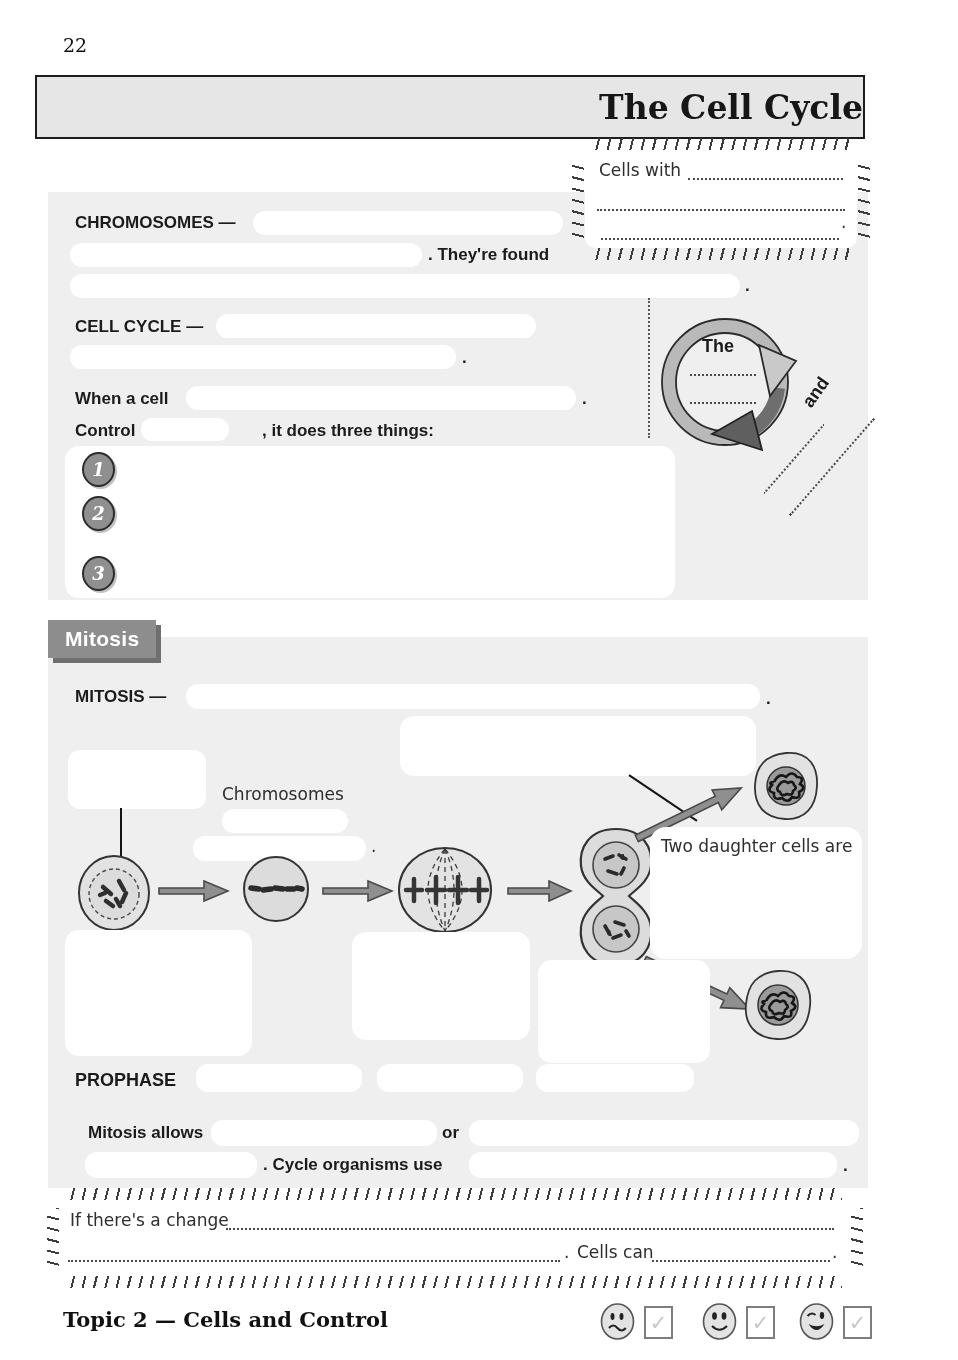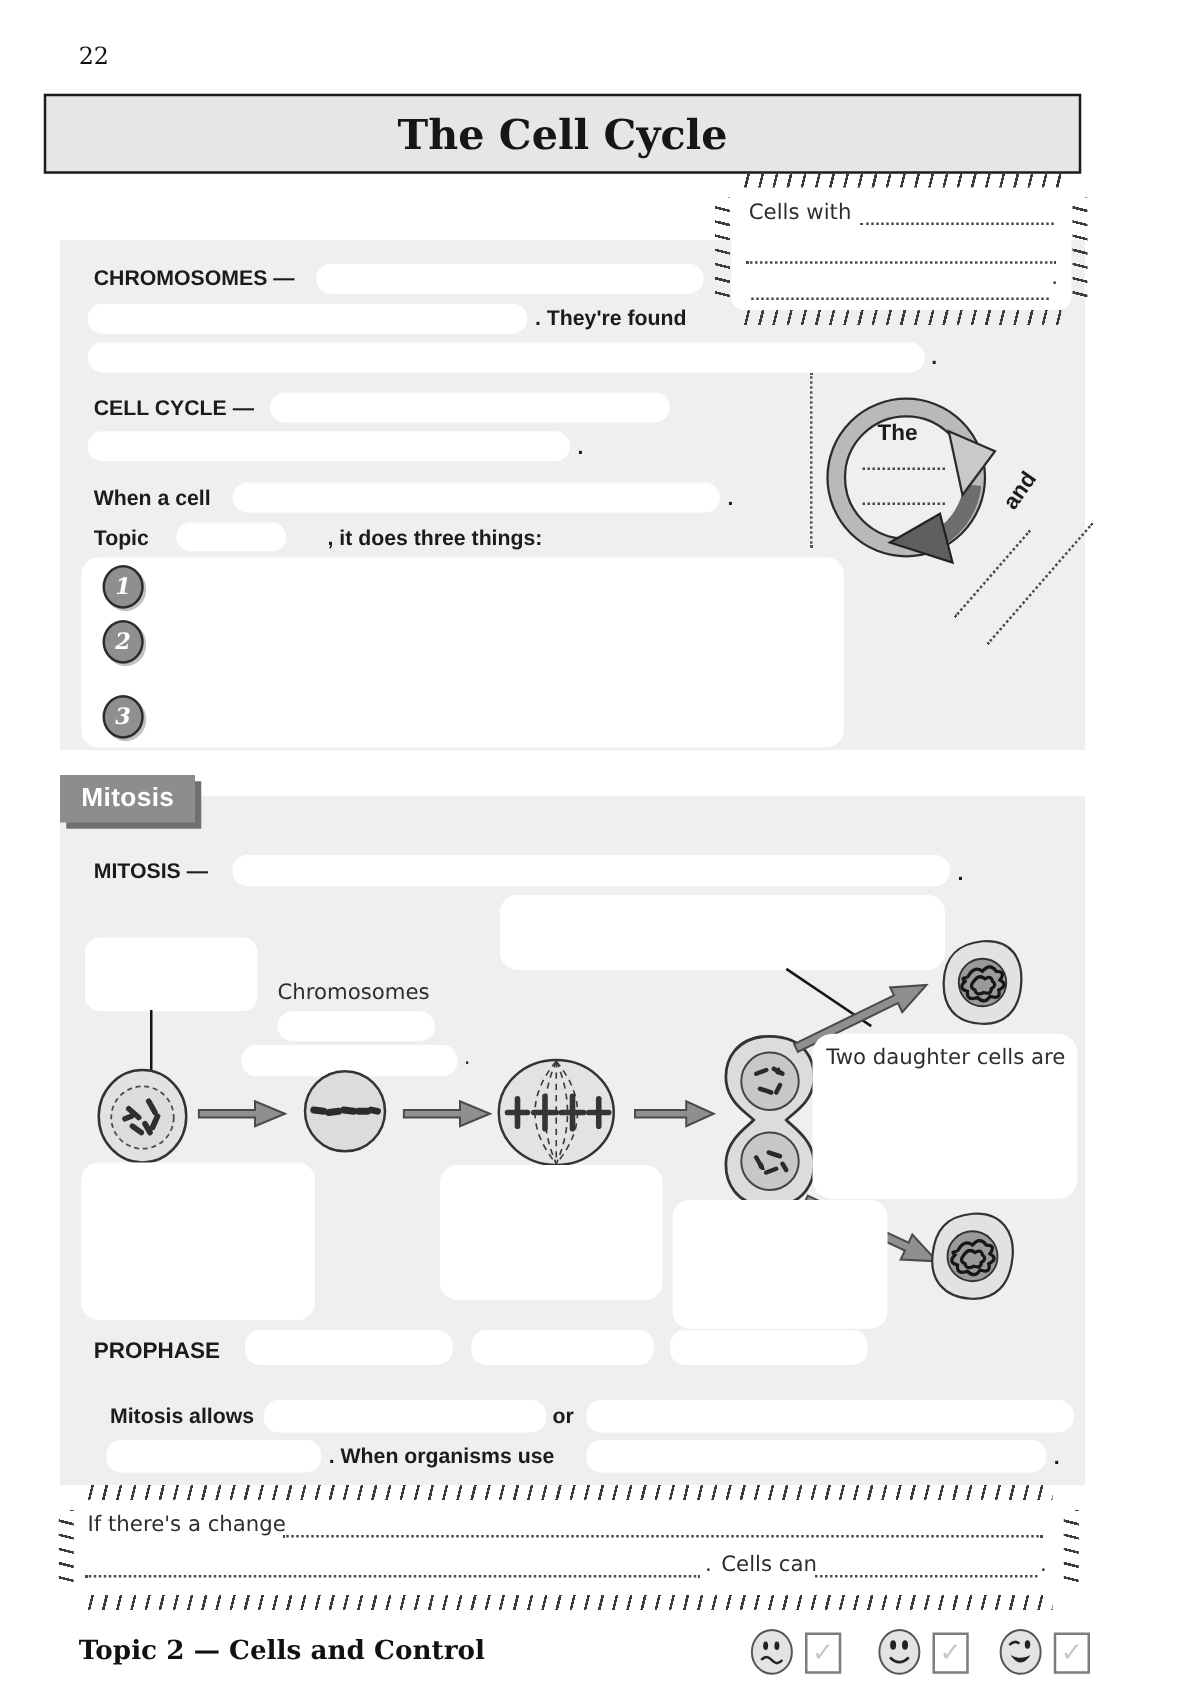--- a/index.html
+++ b/index.html
@@ -12,21 +12,21 @@
   .bt{position:absolute;font-weight:bold;font-size:17px;color:#1b1b1b;white-space:nowrap;}
   .hand{position:absolute;font-family:"DejaVu Sans",sans-serif;font-size:17px;color:#2e2e2e;white-space:nowrap;}
   .pill{position:absolute;background:#fff;border-radius:12px;}
   .bigbox{position:absolute;background:#fff;border-radius:14px;}
   .dots{border-bottom:2px dotted #4a4a4a;display:inline-block;height:16px;}
   .dotline{position:absolute;border-bottom:2px dotted #4a4a4a;}
   .titlebar{position:absolute;left:35px;top:75px;width:826px;height:60px;border:2px solid #1d1d1d;
             display:flex;background:#e6e6e6;}
   .titleleft{width:132px;background:#fff;border-right:2px solid #1d1d1d;display:flex;flex-direction:column;
              align-items:center;justify-content:center;}
-  .titleright{flex:1;display:flex;align-items:center;justify-content:center;}
+  .titleright{flex:1;display:flex;align-items:center;justify-content:flex-end;}
   .numcirc{position:absolute;width:29px;height:31px;border-radius:50%;background:#8f8f8f;border:2px solid #2c2c2c;
            color:#fff;font-family:"DejaVu Serif",serif;font-style:italic;font-weight:bold;font-size:18px;
            display:flex;align-items:center;justify-content:center;box-shadow:2px 2px 0 #c2c2c2;}
   .hatchwrap{position:absolute;}
   .hatchin{position:absolute;inset:0;background:#fff;border-radius:10px;}
   .hx{position:absolute;left:8px;right:8px;height:12px;
       background:repeating-linear-gradient(104deg,transparent 0 5px,#3c3c3c 5px 7px,transparent 7px 11px);}
   .hy{position:absolute;top:8px;bottom:8px;width:12px;
       background:repeating-linear-gradient(14deg,transparent 0 5px,#3c3c3c 5px 7px,transparent 7px 11px);}
   .hx.t{top:-12px;} .hx.b{bottom:-12px;} .hy.l{left:-13px;} .hy.r{right:-13px;}
@@ -74,21 +74,21 @@
 
   <div class="bt" style="left:75px;top:317px;">CELL CYCLE —</div>
   <div class="pill" style="left:216px;top:314px;width:320px;height:24px;"></div>
   <div class="pill" style="left:70px;top:345px;width:386px;height:24px;"></div>
   <div class="bt" style="left:462px;top:348px;">.</div>
 
   <div class="bt" style="left:75px;top:389px;">When a cell</div>
   <div class="pill" style="left:186px;top:386px;width:390px;height:24px;"></div>
   <div class="bt" style="left:582px;top:389px;">.</div>
 
-  <div class="bt" style="left:75px;top:421px;">Topic</div>
+  <div class="bt" style="left:75px;top:421px;">Control</div>
   <div class="pill" style="left:141px;top:418px;width:88px;height:23px;"></div>
   <div class="bt" style="left:234px;top:421px;margin-left:28px;">,  it does three things:</div>
 
   <div class="bigbox" style="left:65px;top:446px;width:610px;height:152px;"></div>
   <div class="numcirc" style="left:82px;top:452px;">
       <span>1</span>
     </div>
   <div class="numcirc" style="left:82px;top:496px;">
       <span>2</span>
     </div>
@@ -258,21 +258,21 @@
   <div class="bt" style="left:75px;top:1070px;font-size:18px;">PROPHASE</div>
   <div class="pill" style="left:196px;top:1064px;width:166px;height:28px;"></div>
   <div class="pill" style="left:377px;top:1064px;width:146px;height:28px;"></div>
   <div class="pill" style="left:536px;top:1064px;width:158px;height:28px;"></div>
 
   <div class="bt" style="left:88px;top:1123px;">Mitosis allows</div>
   <div class="pill" style="left:211px;top:1120px;width:226px;height:26px;"></div>
   <div class="bt" style="left:442px;top:1123px;">or</div>
   <div class="pill" style="left:469px;top:1120px;width:390px;height:26px;"></div>
   <div class="pill" style="left:85px;top:1152px;width:172px;height:26px;"></div>
-  <div class="bt" style="left:263px;top:1155px;">.  When organisms use</div>
+  <div class="bt" style="left:263px;top:1155px;">.  Cycle organisms use</div>
   <div class="pill" style="left:469px;top:1152px;width:368px;height:26px;"></div>
   <div class="bt" style="left:843px;top:1156px;">.</div>
 
   <div class="hatchwrap" style="left:60px;top:1200px;width:790px;height:76px;">
     <div class="hatchin" style="border-radius:6px;"></div>
     <div class="hx t"></div>
     <div class="hx b"></div>
     <div class="hy l"></div>
     <div class="hy r"></div>
     <div class="abs hand" style="left:10px;top:10px;">If there's a change</div>

